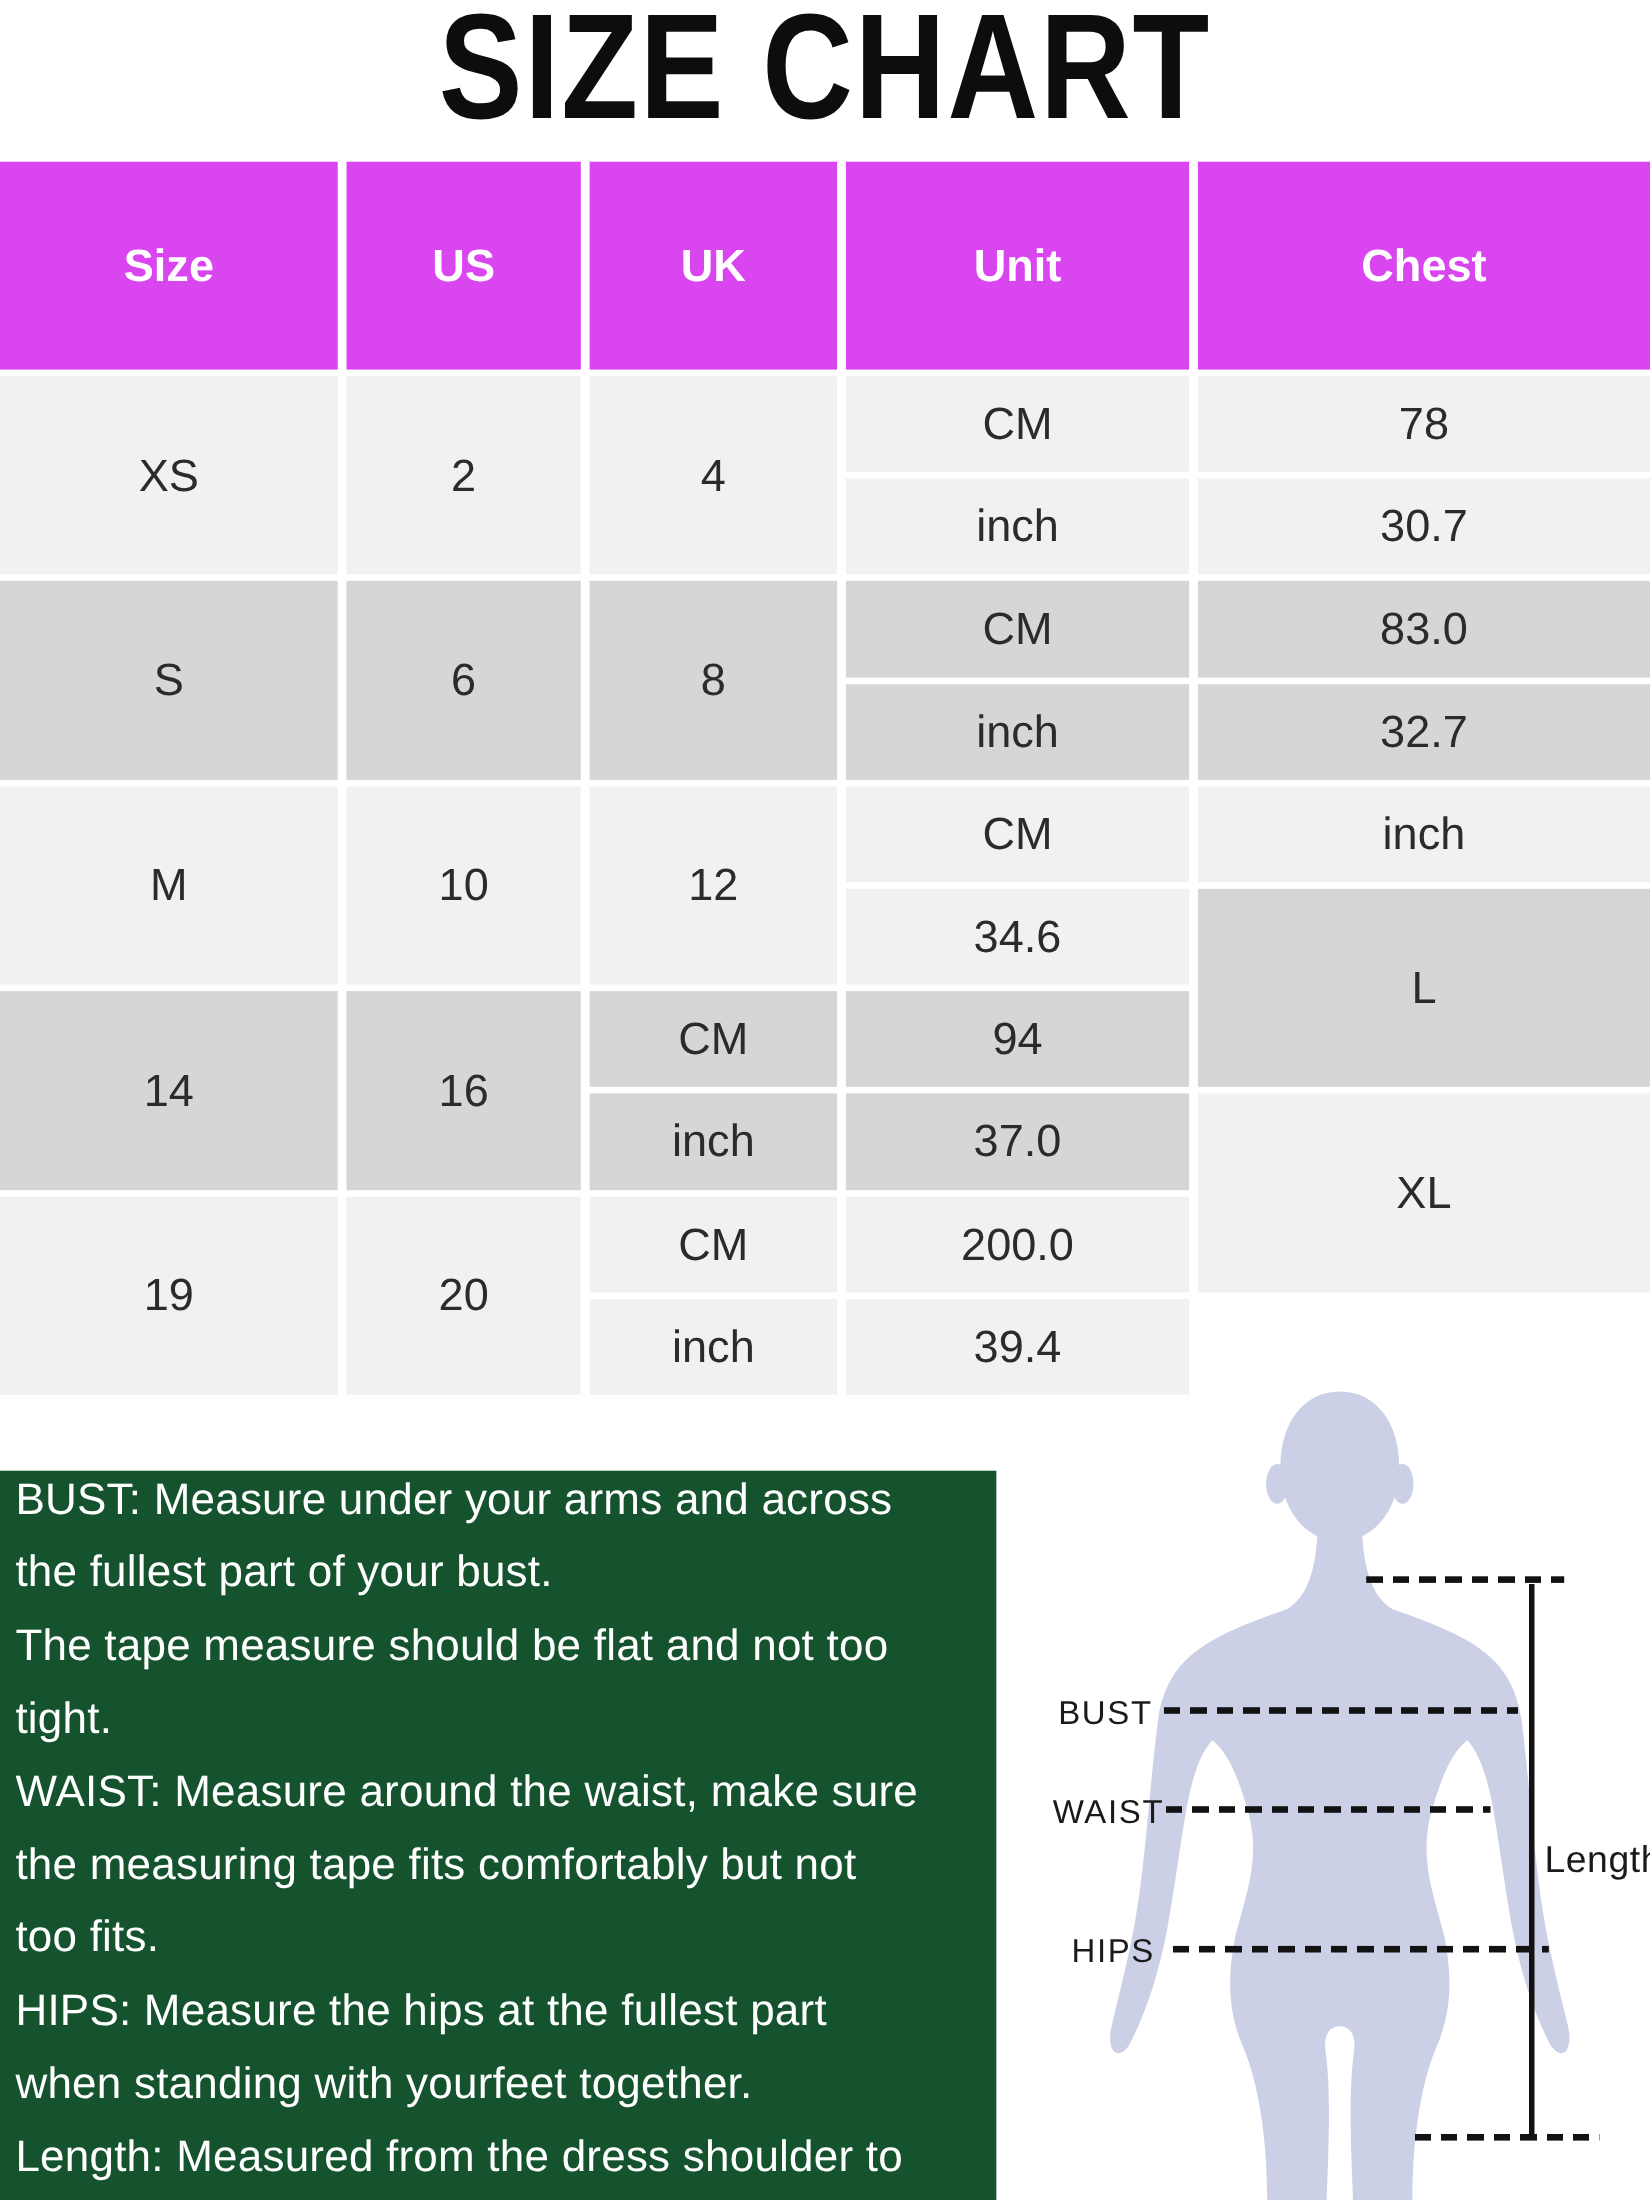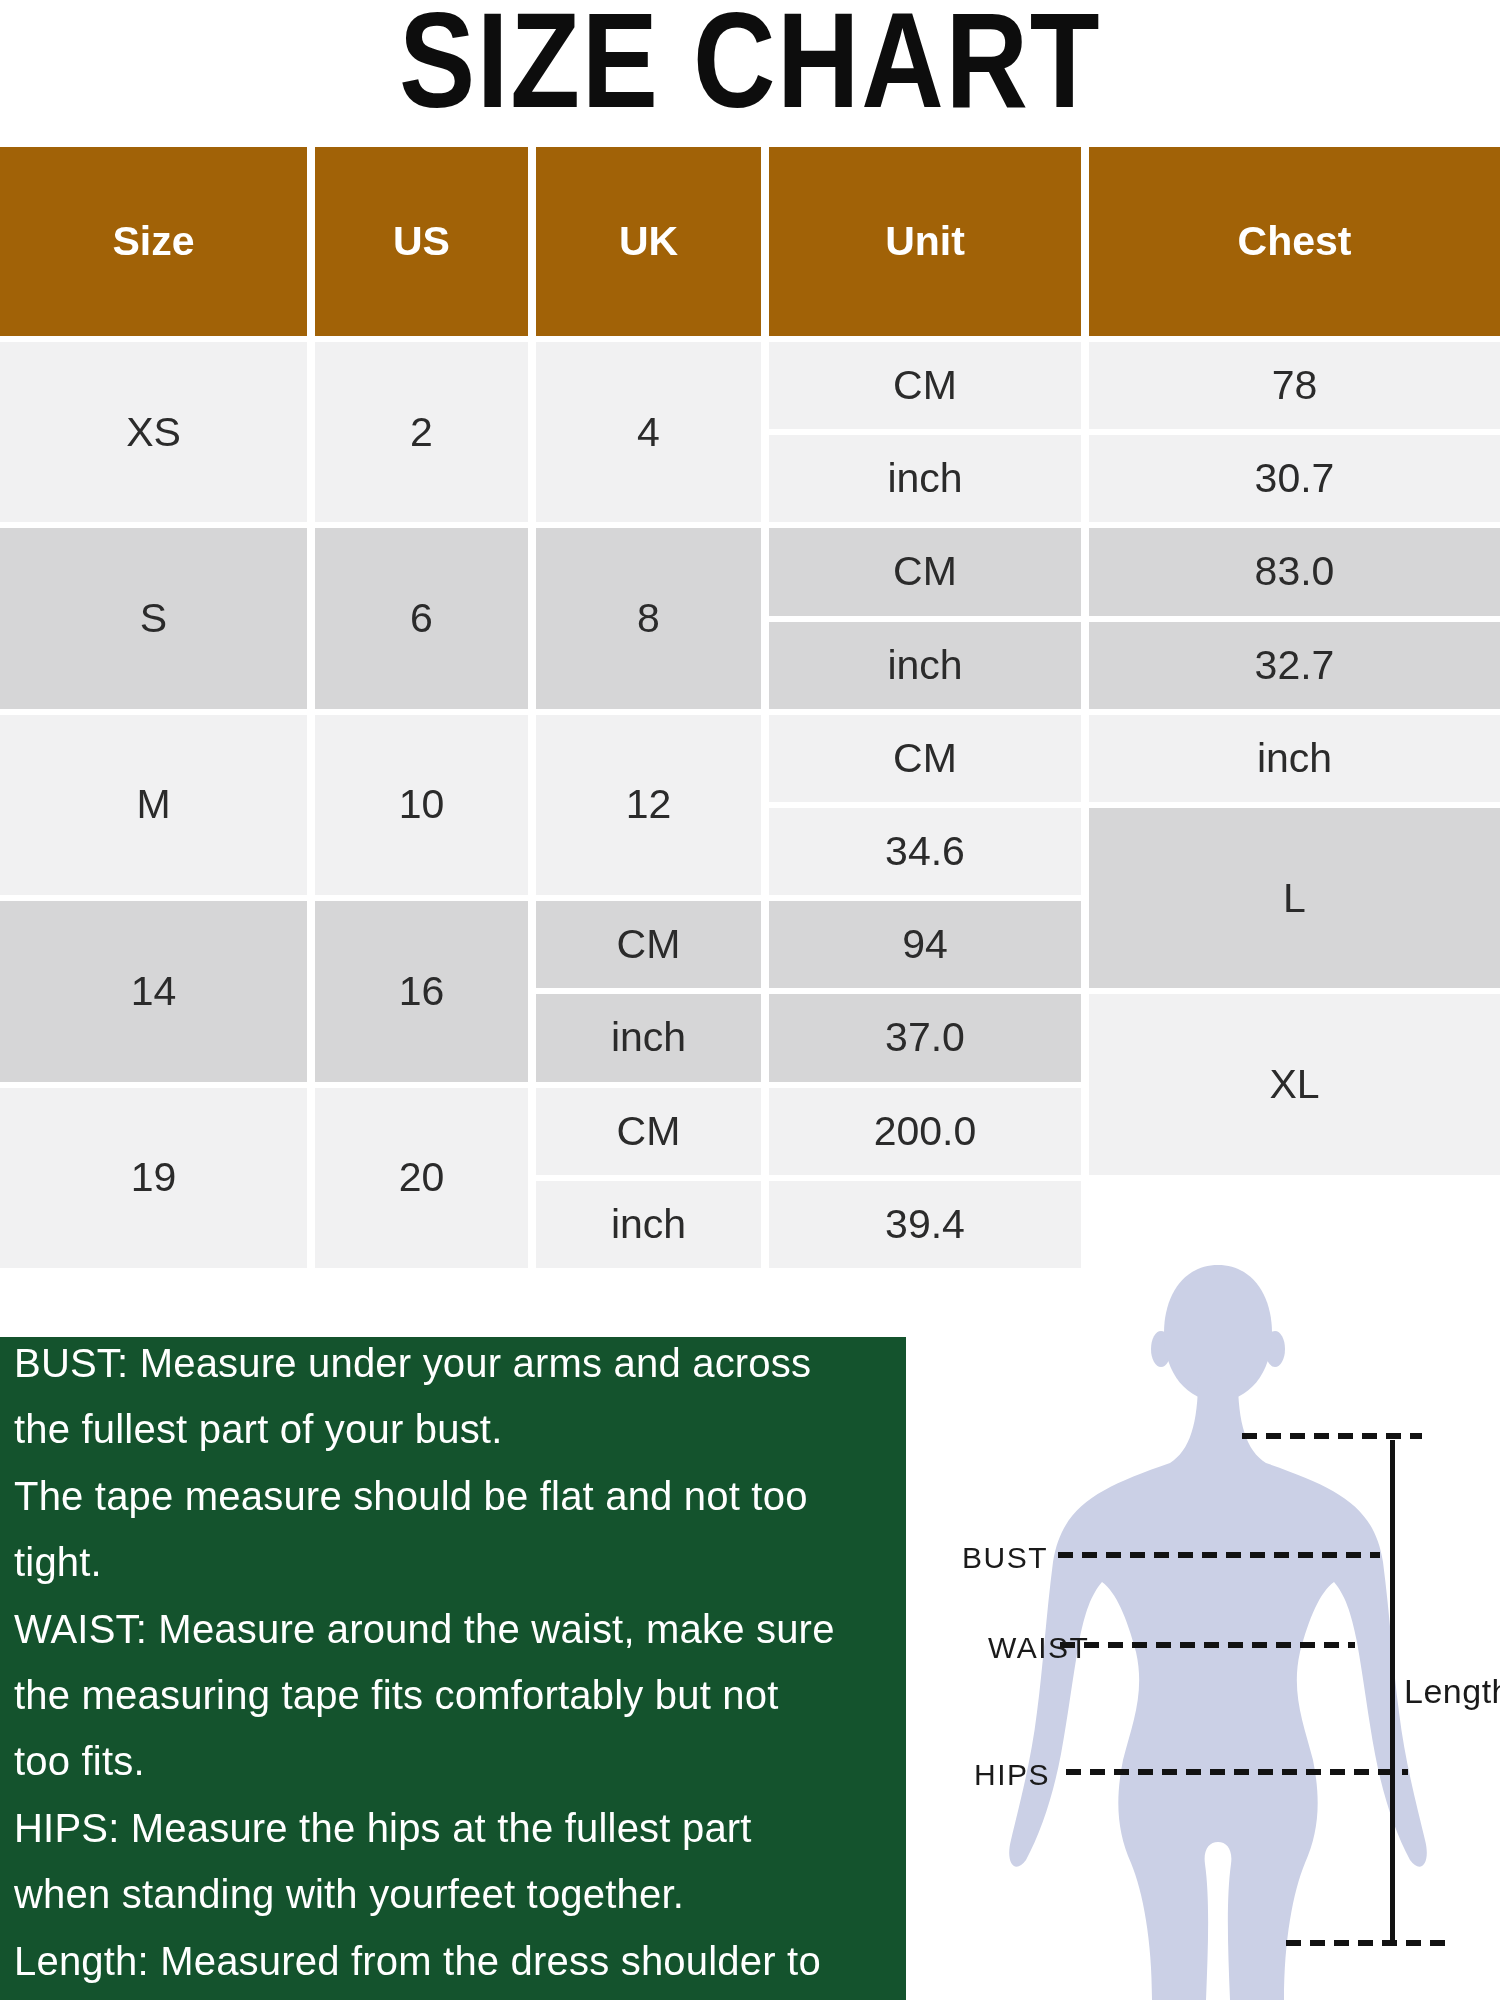--- a/index.html
+++ b/index.html
@@ -22,21 +22,21 @@
     grid-template-columns:307px 213px 225px 312px 1fr;
     grid-template-rows:189px repeat(10,1fr);
     column-gap:8px;row-gap:6px;
     background:#ffffff;
   }
   .cell{
     display:flex;align-items:center;justify-content:center;
     font-size:41px;color:#2b2b2b;
   }
   .cell.th{
-    background:#a16207;color:#ffffff;font-weight:700;font-size:41px;
+    background:#d946ef;color:#ffffff;font-weight:700;font-size:41px;
   }
   .cell.light{background:#f1f1f2;}
   .cell.dark{background:#d6d6d7;}
   .span2{grid-row:span 2;}
   
   .instructions{
     position:absolute;left:0;top:1337px;width:906px;height:731px;
     background:#14532d;color:#ffffff;overflow:hidden;
   }
   .instructions .lines{
@@ -173,15 +173,15 @@
 </svg>
 
 <div class="dash-h" style="left:1242px;top:1433px;width:180px;"></div>
 <div class="vline" style="left:1390px;top:1440px;height:500px;"></div>
 <div class="dash-h" style="left:1286px;top:1940px;width:168px;"></div>
 <div class="dash-h" style="left:1058px;top:1552px;width:322px;"></div>
 <div class="dash-h" style="left:1060px;top:1642px;width:295px;"></div>
 <div class="dash-h" style="left:1066px;top:1769px;width:342px;"></div>
 
 <div class="fig-label" style="left:962px;top:1541px;">BUST</div>
-<div class="fig-label" style="left:988px;top:1631px;">WAIST</div>
+<div class="fig-label" style="left:957px;top:1631px;">WAIST</div>
 <div class="fig-label" style="left:974px;top:1758px;">HIPS</div>
 <div class="fig-label length" style="left:1404px;top:1672px;">Length</div>
 
 </body></html>

